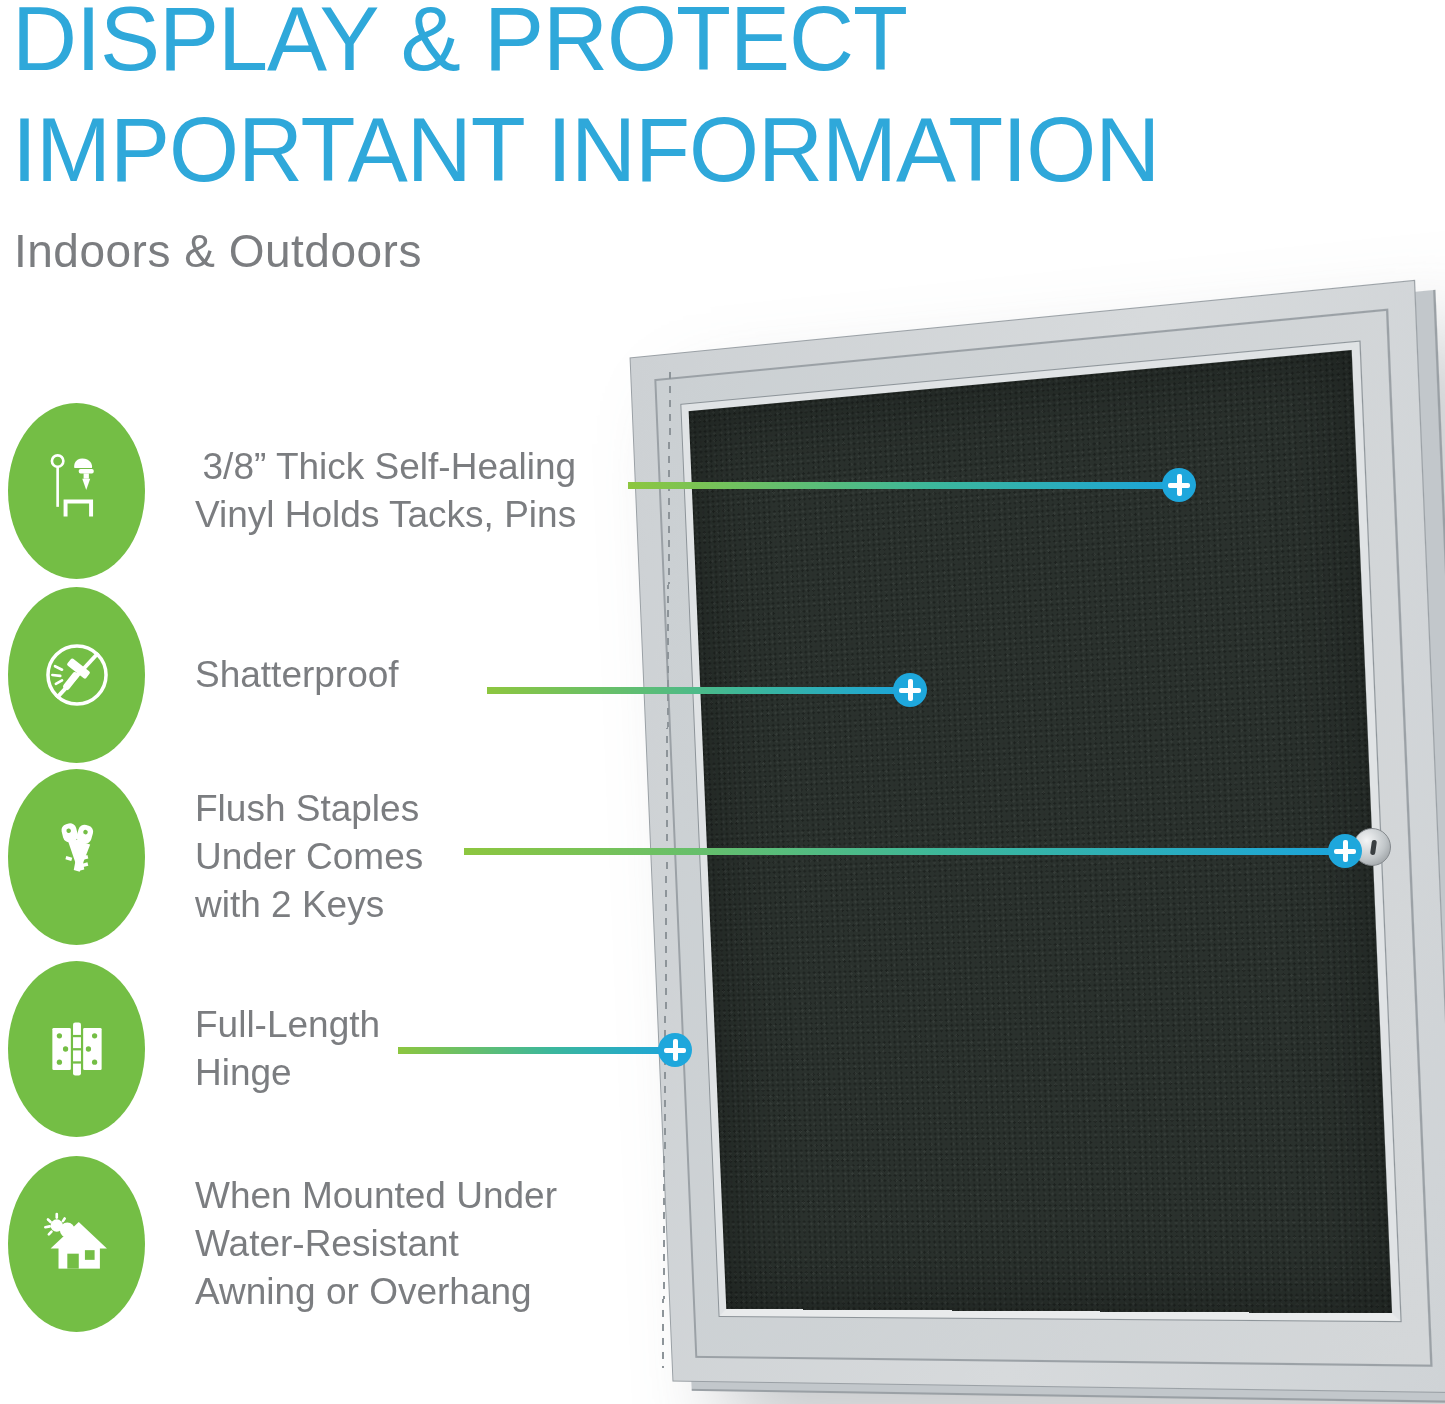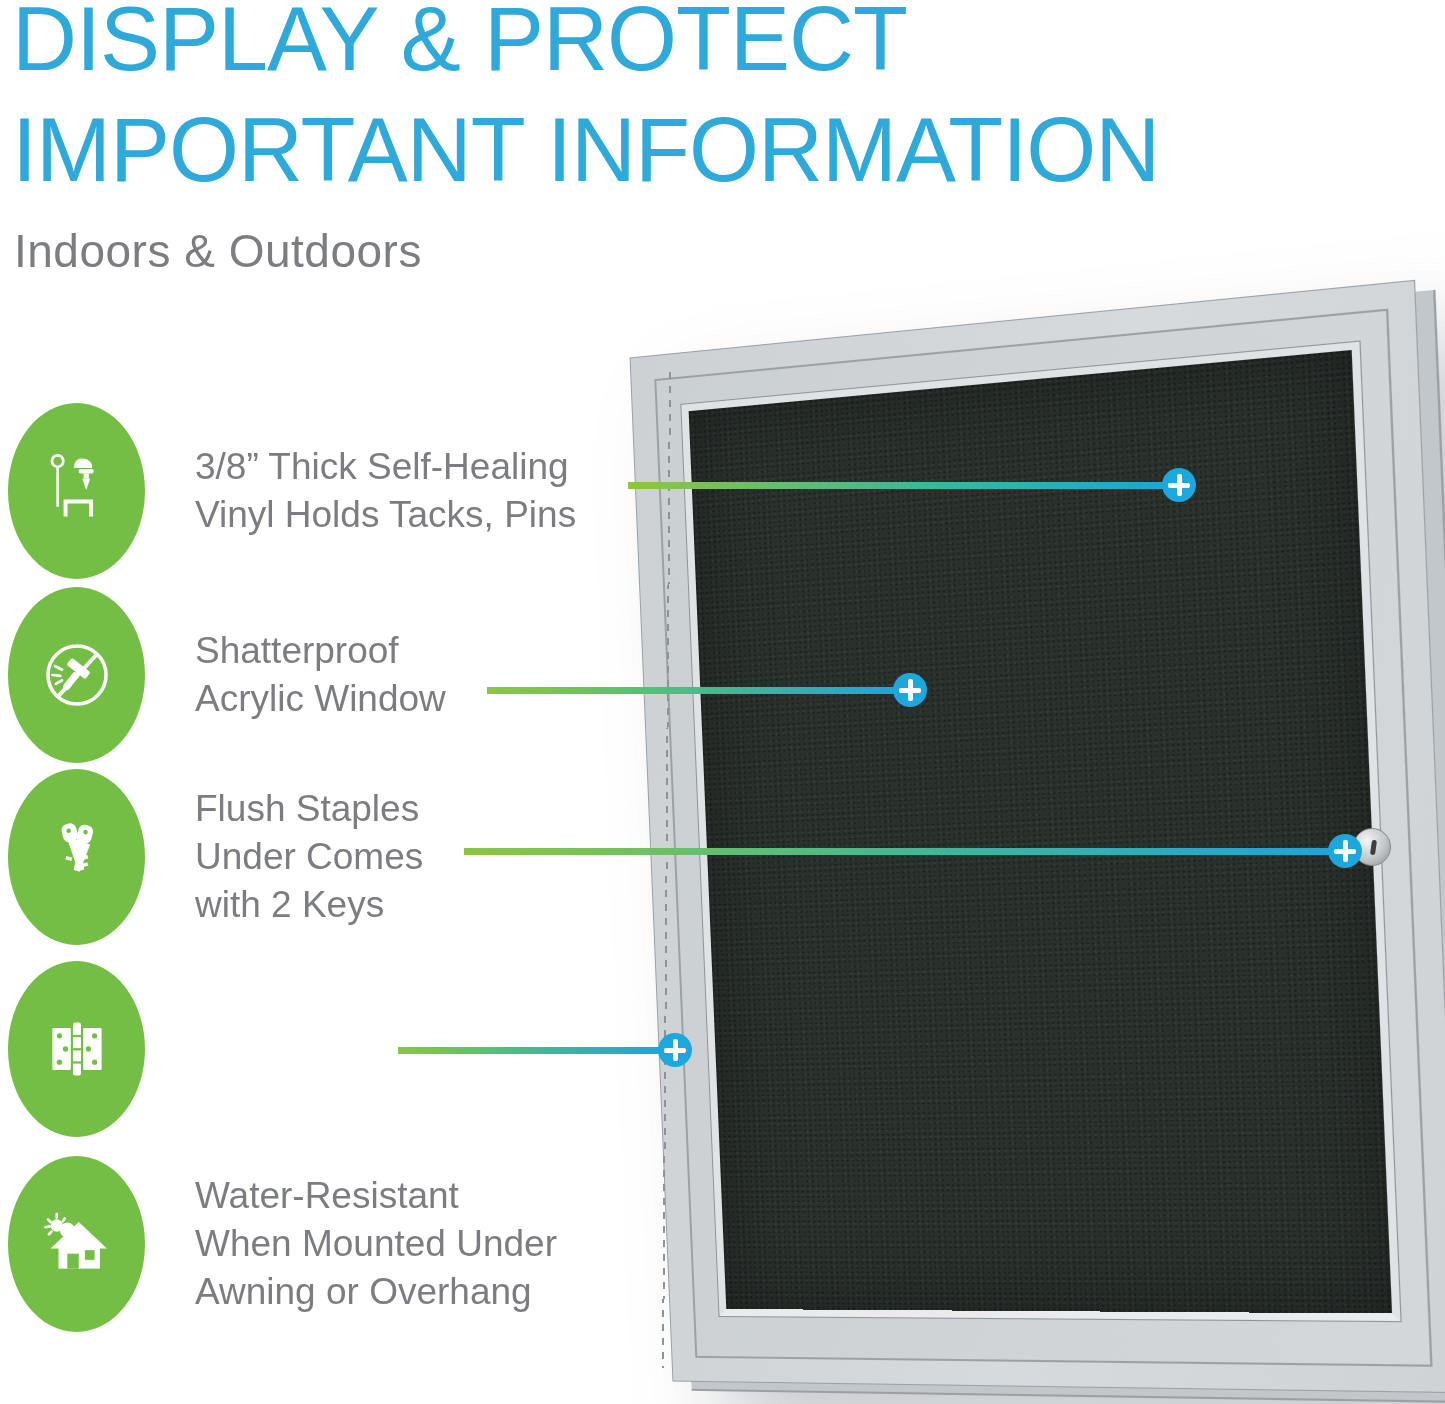--- a/index.html
+++ b/index.html
@@ -28,21 +28,21 @@
     flex:none;width:137px;height:176px;border-radius:50%;
     background:var(--feature-green,#74be45);
     display:flex;align-items:center;justify-content:center;
   }
   .badge svg{display:block;}
   .ftext{
     font-size:37px;line-height:48px;color:var(--text-gray,#7b7d80);
     white-space:nowrap;
   }
   .ftext span{display:block;}
-  .f1{top:403px;} .f2{top:587px;} .f3{top:769px;} .f4{top:961px;} .f5{top:1156px;}
+  .f1{top:403px;text-align:right;} .f2{top:587px;} .f3{top:769px;} .f4{top:961px;} .f5{top:1156px;}
   
   .board{
     position:absolute;left:651px;top:357px;width:732px;height:1025px;z-index:1;
     transform-origin:0 50%;
     transform:perspective(1270px) rotate(-2.4deg) rotateY(-8deg);
   }
   .b-outer{
     width:100%;height:100%;box-sizing:border-box;
     background:linear-gradient(100deg,#cdd1d4 0%,#d7dadc 55%,#cfd3d6 100%);
     border:1px solid #9aa0a5;
@@ -144,21 +144,20 @@
       <g stroke="#fff" stroke-width="3" stroke-linecap="round">
         <line x1="25" y1="40" x2="33" y2="44"></line>
         <line x1="22" y1="50" x2="31" y2="51"></line>
         <line x1="26" y1="60" x2="33" y2="56"></line>
       </g>
       <line x1="27" y1="76" x2="74" y2="25" stroke="#fff" stroke-width="4.5"></line>
     </svg>
   </div>
   <div class="ftext">
     <span>Shatterproof</span>
-    <span>Acrylic Window</span>
   </div>
 </div>
 
 <div class="feature f3">
   <div class="badge">
     <svg width="88" height="100" viewBox="0 0 100 100">
       <g fill="#fff">
         <g transform="rotate(-14 42 26)">
           <rect x="34" y="12" width="17" height="21" rx="7"></rect>
           <path d="M38.5,32 l3,35 h7 l3,-35 z"></path>
@@ -198,20 +197,24 @@
           <circle cx="30" cy="65" r="3"></circle>
         <circle cx="70" cy="35" r="3"></circle>
           <circle cx="63" cy="50" r="3"></circle>
           <circle cx="70" cy="65" r="3"></circle>
         <rect x="45.5" y="34" width="9" height="2.6"></rect>
         <rect x="45.5" y="49" width="9" height="2.6"></rect>
         <rect x="45.5" y="64" width="9" height="2.6"></rect>
       </g>
     </svg>
   </div>
+  <div class="ftext">
+    <span>Full-Length</span>
+    <span>Hinge</span>
+  </div>
 </div>
 
 <div class="feature f5">
   <div class="badge">
     <svg width="88" height="100" viewBox="0 0 100 100">
       <g fill="#fff">
         <circle cx="27" cy="29" r="7"></circle>
         <g stroke="#fff" stroke-width="3" stroke-linecap="round">
           <line x1="27" y1="16" x2="27" y2="20"></line>
           <line x1="17" y1="22" x2="20" y2="25"></line>
@@ -223,22 +226,22 @@
         <rect x="29" y="50" width="47" height="28"></rect>
         <path d="M20,55 L52,25 L84,55 z"></path>
       </g>
       <g fill="var(--feature-green,#74be45)">
         <rect x="39" y="61" width="13" height="17"></rect>
         <rect x="59" y="57" width="11" height="11"></rect>
       </g>
     </svg>
   </div>
   <div class="ftext">
+    <span>When Mounted Under</span>
     <span>Water-Resistant</span>
-    <span>When Mounted Under</span>
     <span>Awning or Overhang</span>
   </div>
 </div>
 
 <div class="board">
   <div class="b-outer">
     <div class="b-door">
       <div class="b-rim">
         <div class="vinyl"></div>
       </div>

